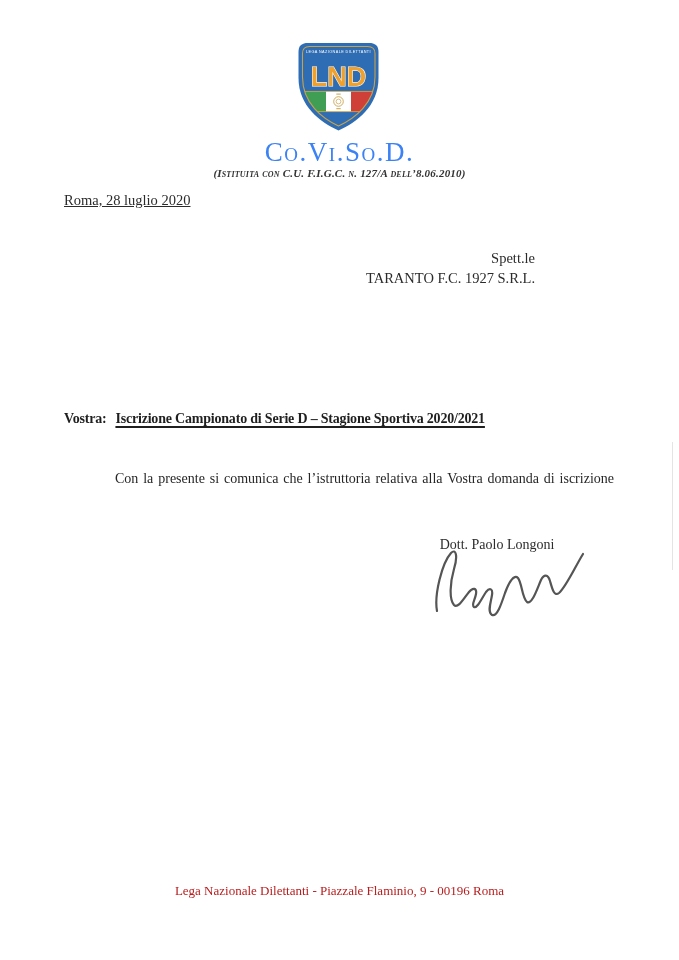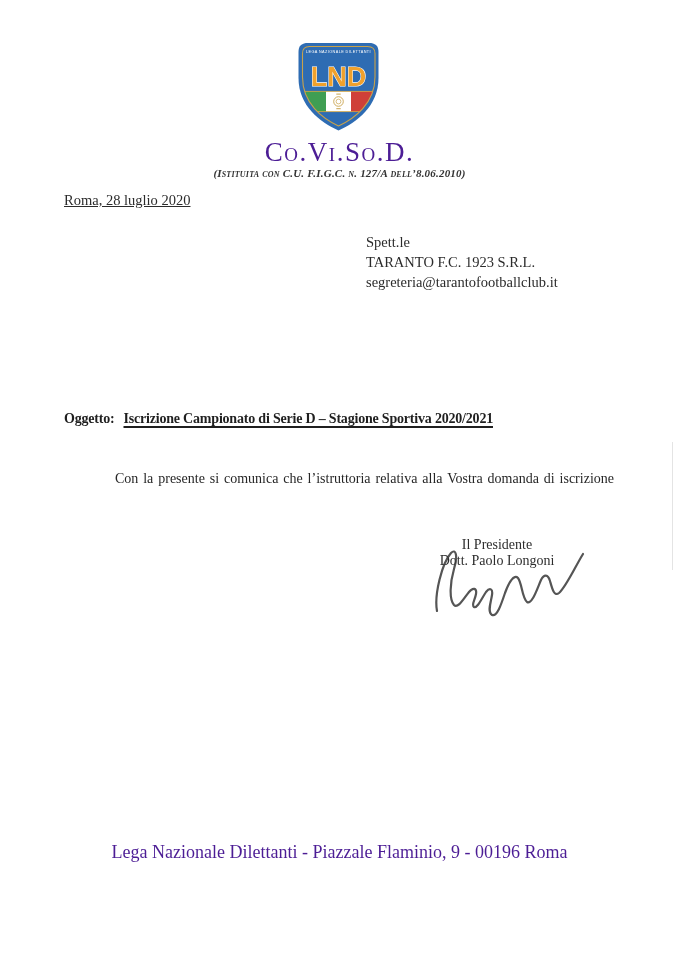--- a/index.html
+++ b/index.html
@@ -3,38 +3,38 @@
 <meta charset="utf-8">
 <style>
   html,body{margin:0;padding:0;background:#ffffff;}
   .page{
     position:relative;width:679px;height:960px;background:#ffffff;
     font-family:"Liberation Serif", serif;color:#2b2b2b;overflow:hidden;
   }
   .crest{position:absolute;left:291px;top:41px;width:95px;height:90px;}
   .org-title{
     position:absolute;top:137px;left:0;width:100%;text-align:center;
-    font-variant:small-caps;font-size:27px;letter-spacing:1.5px;color:#4c1d95;
+    font-variant:small-caps;font-size:27px;letter-spacing:1.5px;color:#3b82f6;
   }
   .org-sub{
     position:absolute;top:167px;left:0;width:100%;text-align:center;
     font-style:italic;font-variant:small-caps;font-size:11px;letter-spacing:.2px;color:#333;font-weight:bold;
   }
   .date{position:absolute;left:64px;top:192px;font-size:14.5px;text-decoration:underline;}
-  .recipient{position:absolute;left:366px;top:232px;font-size:14.5px;line-height:20px;}
+  .recipient{position:absolute;left:366px;top:248px;font-size:14.5px;line-height:20px;text-align:right;}
   .subject{position:absolute;left:64px;top:411px;font-size:14px;font-weight:bold;letter-spacing:-.2px;color:#1f1f1f;white-space:nowrap;}
   .subject-text{
     margin-left:9px;text-decoration:underline;
     text-underline-offset:3px;text-decoration-thickness:1.5px;margin-top:22px;
   }
   .body-text{position:absolute;left:62px;top:456px;width:552px;font-size:14px;line-height:16.5px;color:#262626;}
   .body-line1{text-indent:53px;text-align:justify;text-align-last:justify;margin-top:15px;}
   .signoff{position:absolute;left:408px;top:537px;width:178px;text-align:center;font-size:14px;line-height:16px;color:#2d2d2d;}
   .signature{position:absolute;left:425px;top:545px;width:170px;height:75px;}
-  .footer{position:absolute;top:842px;left:0;width:100%;text-align:center;font-size:18px;color:#4c1d95;}
+  .footer{position:absolute;top:883px;left:0;width:100%;text-align:center;font-size:13px;color:#b91c1c;}
   .scan-edge{position:absolute;left:672px;top:442px;width:1px;height:128px;background:#e4e4e4;}
 </style>
 </head>
 <body>
 
 <div class="page">
 
   <svg class="crest" viewBox="0 0 95 90" aria-hidden="true">
     <defs>
       <clipPath id="shieldClip">
@@ -58,34 +58,32 @@
     <text x="47.5" y="45" text-anchor="middle" font-size="27" font-weight="bold" font-family="Liberation Sans, sans-serif" stroke="#ffffff" stroke-width="1.1" paint-order="stroke" fill="#f0a12d">LND</text>
   </svg>
 
   <div class="org-title">Co.Vi.So.D.</div>
   <div class="org-sub">(Istituita con C.U. F.I.G.C. n. 127/A dell’8.06.2010)</div>
 
   <div class="date">Roma, 28 luglio 2020</div>
 
   <div class="recipient">
     <div>Spett.le</div>
-    <div>TARANTO F.C. 1923 S.R.L.</div>
-    <div>segreteria@tarantofootballclub.it</div>
+    <div>TARANTO F.C. 1927 S.R.L.</div>
   </div>
 
   <div class="subject">
-    <span>Oggetto:</span><span class="subject-text">Iscrizione Campionato di Serie D – Stagione Sportiva 2020/2021</span>
+    <span>Vostra:</span><span class="subject-text">Iscrizione Campionato di Serie D – Stagione Sportiva 2020/2021</span>
   </div>
 
   <div class="body-text">
     <div class="body-line1">Con la presente si comunica che l’istruttoria relativa alla Vostra domanda di iscrizione</div>
   </div>
 
   <div class="signoff">
-    <div>Il Presidente</div>
     <div>Dott. Paolo Longoni</div>
   </div>
 
   <svg class="signature" viewBox="0 0 170 75" aria-hidden="true">
     <path fill="none" stroke="#3d3d3d" stroke-width="2.2" stroke-linecap="round" opacity="0.88" d="M12,66 C9,50 17,18 26,8
          C31,3 33,11 29,24
          C25,38 24,54 29,60
          C33,64 39,53 44,47
          C48,42 52,43 51,49
          C50,55 46,60 49,62

